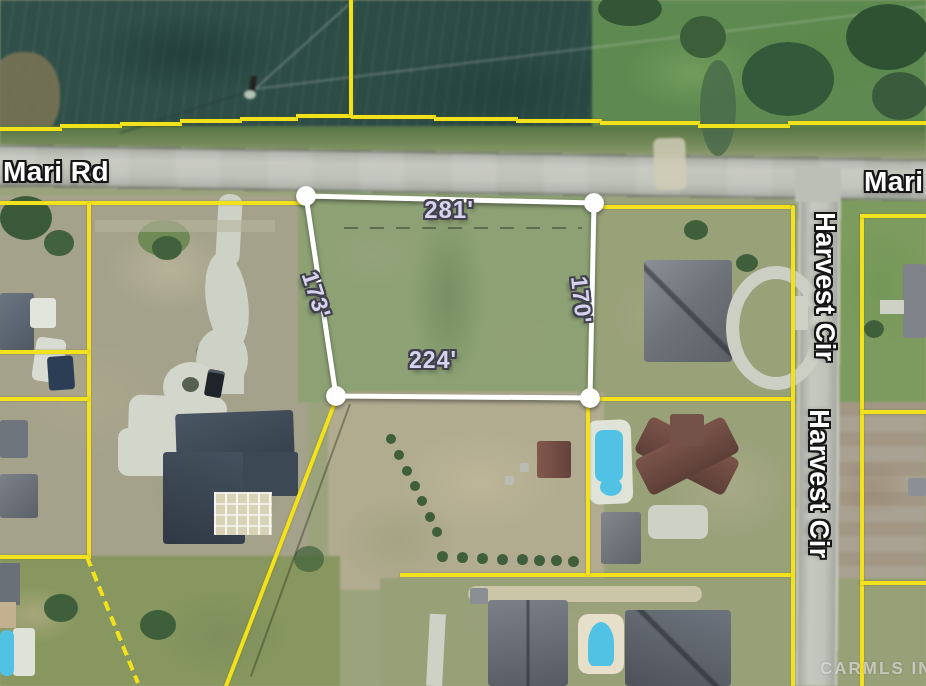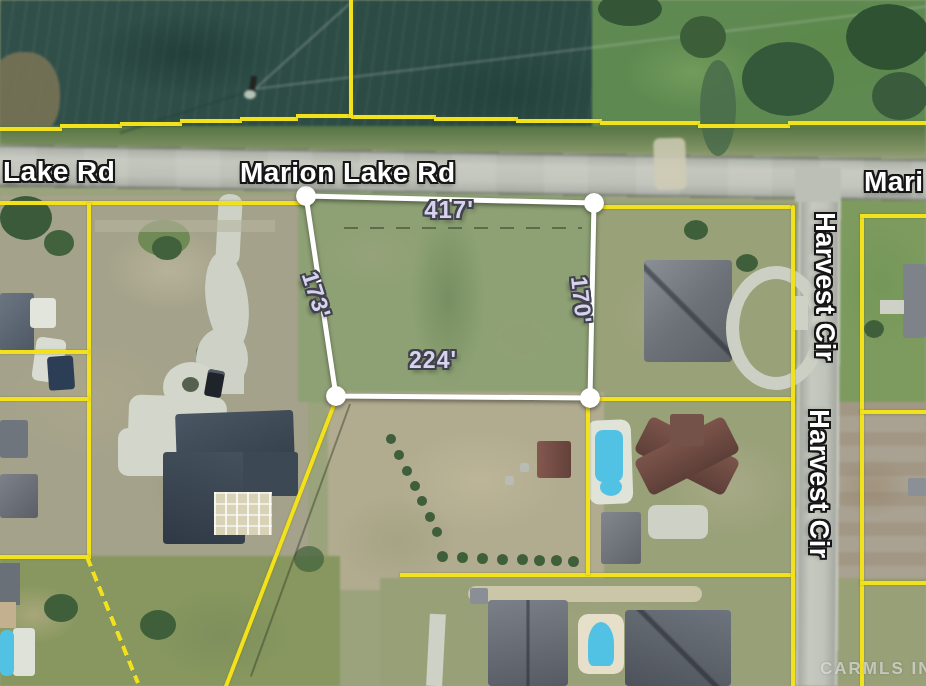--- a/index.html
+++ b/index.html
@@ -258,25 +258,24 @@
   </div>
 
   <svg width="926" height="686" style="position:absolute;left:0;top:0;filter:drop-shadow(0 2px 2px rgba(0,0,0,.45));">
     <polygon points="306,196 594,203 590,398 336,396" fill="none" stroke="var(--parcel-white,#ffffff)" stroke-width="5" stroke-linejoin="round"></polygon>
     <circle cx="306" cy="196" r="10" fill="var(--parcel-white,#ffffff)"></circle>
     <circle cx="594" cy="203" r="10" fill="var(--parcel-white,#ffffff)"></circle>
     <circle cx="590" cy="398" r="10" fill="var(--parcel-white,#ffffff)"></circle>
     <circle cx="336" cy="396" r="10" fill="var(--parcel-white,#ffffff)"></circle>
   </svg>
 
-  <div class="lbl-dim" style="left:449px;top:210px;transform:translate(-50%,-50%);font-size:24px;">417'</div>
+  <div class="lbl-dim" style="left:449px;top:210px;transform:translate(-50%,-50%);font-size:24px;">281'</div>
   <div class="lbl-dim" style="left:316px;top:295px;transform:translate(-50%,-50%) rotate(72deg);">173'</div>
   <div class="lbl-dim" style="left:581px;top:300px;transform:translate(-50%,-50%) rotate(84deg);">170'</div>
   <div class="lbl-dim" style="left:433px;top:360px;transform:translate(-50%,-50%);">224'</div>
 
-  <div class="lbl-road" style="left:3px;top:156px;">Lake Rd</div>
-  <div class="lbl-road" style="left:240px;top:157px;">Marion Lake Rd</div>
+  <div class="lbl-road" style="left:3px;top:156px;">Mari Rd</div>
   <div class="lbl-road" style="left:864px;top:166px;">Mari</div>
   <div class="lbl-road vlabel" style="left:824px;top:287px;font-size:27px;">Harvest Cir</div>
   <div class="lbl-road vlabel" style="left:818px;top:484px;font-size:27px;">Harvest Cir</div>
 
   <div class="watermark" style="left:820px;top:659px;">CARMLS INC</div>
 </div>
 
 </body></html>

